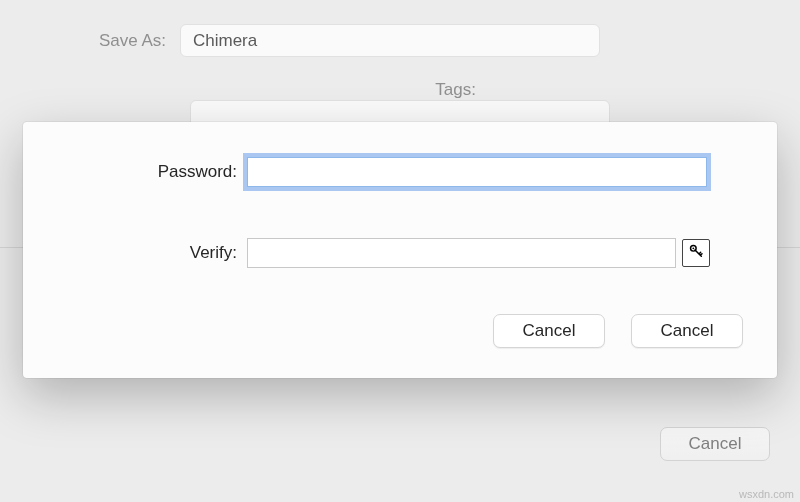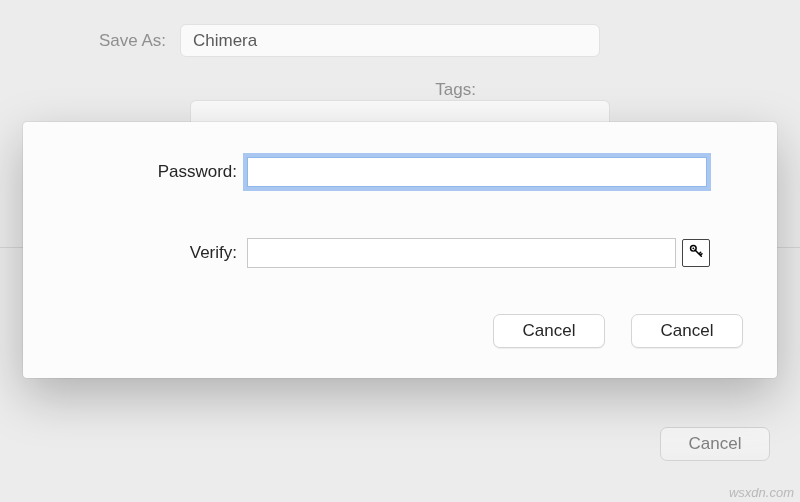--- a/index.html
+++ b/index.html
@@ -149,23 +149,22 @@
       font-size: 17px;
       display: flex;
       align-items: center;
       justify-content: center;
       cursor: default;
     }
     .watermark {
       position: absolute;
       bottom: 2px;
       right: 6px;
-      font-size: 13px;
+      font-size: 11px;
       color: #b9b9b9;
-      font-style: italic;
     }
   </style>
 </head>
 <body>
 
 <div class="bg-sheet">
 
   <div class="bg-field-row" style="top:24px;">
     <div class="bg-label">Save As:</div>
     <div class="bg-input" style="width:420px;">

